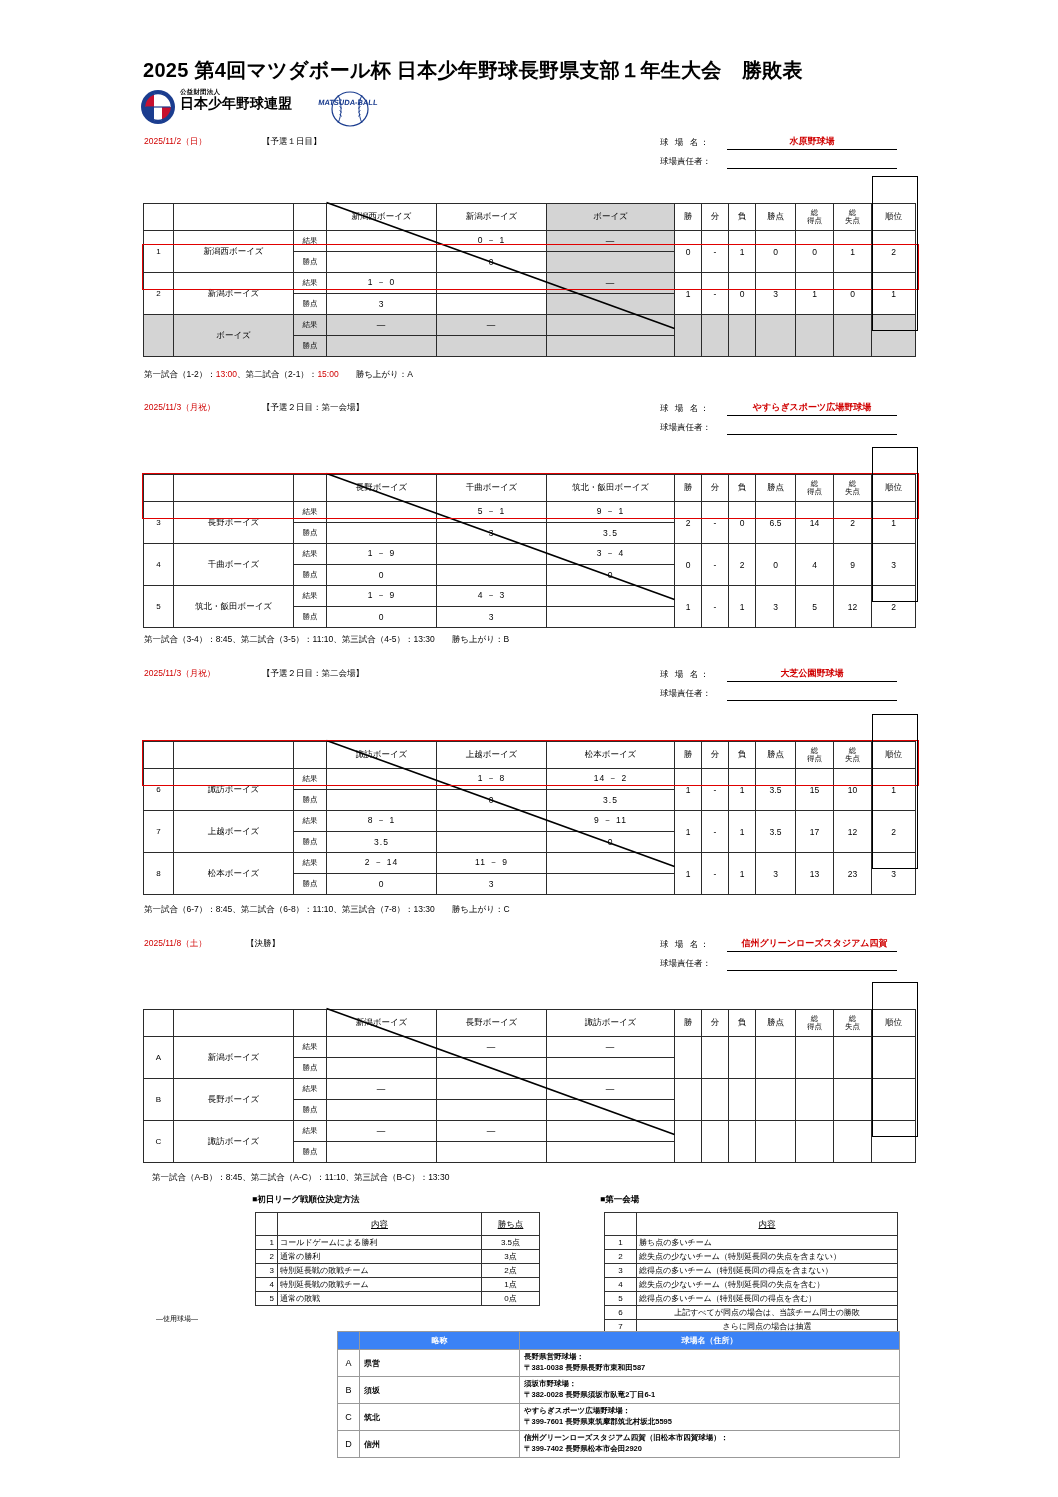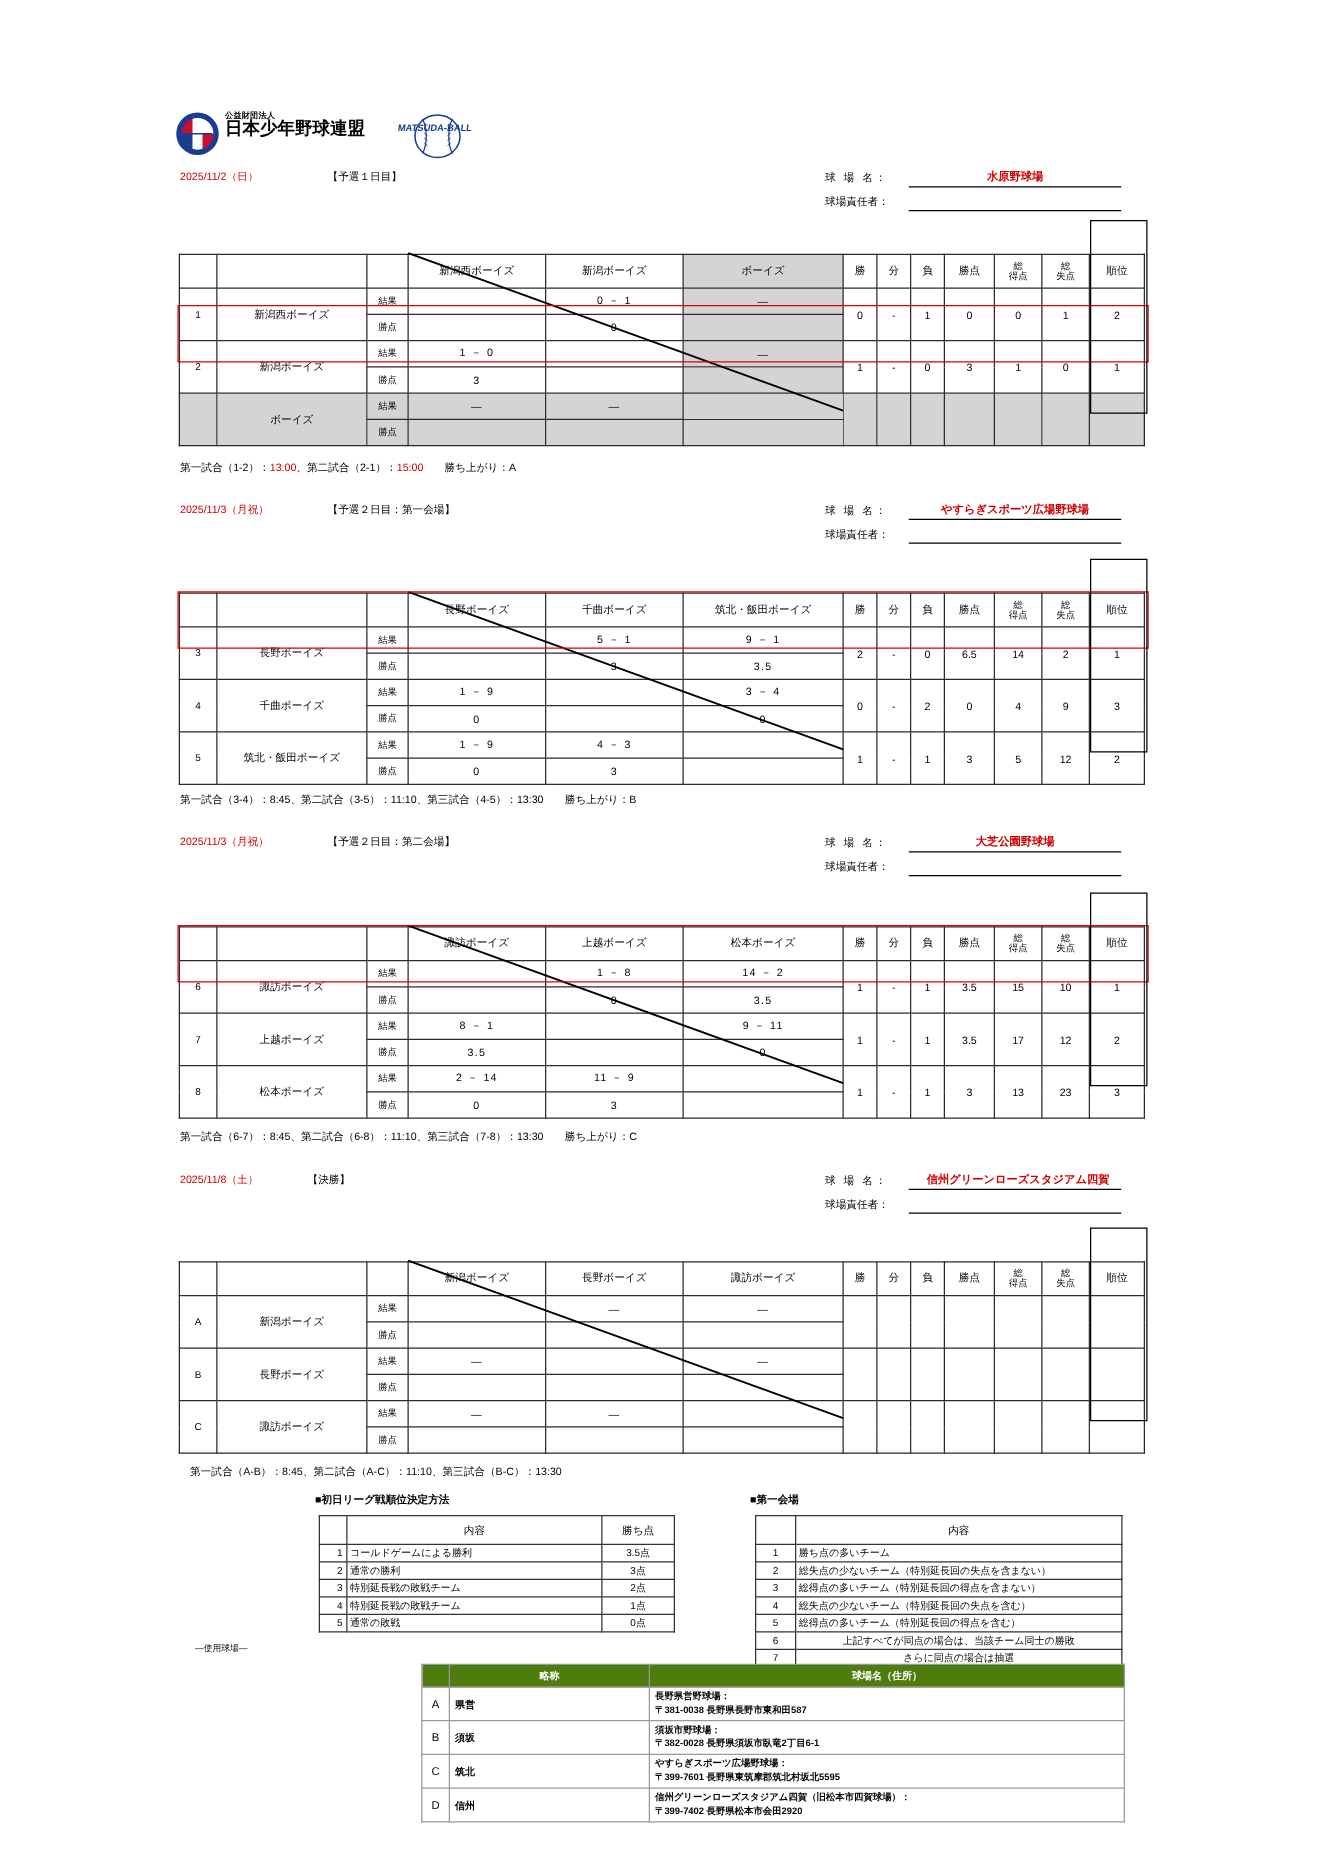--- a/index.html
+++ b/index.html
@@ -47,42 +47,43 @@
   .rank-col-box{position:absolute;border:1.4px solid #000;pointer-events:none;}
   .diag-svg{position:absolute;left:0;top:0;pointer-events:none;}
 
   .note{position:absolute;font-size:8.5px;white-space:nowrap;}
   .note .t{color:#d00000;}
 
   
   .lg-title{position:absolute;font-size:8.5px;font-weight:bold;white-space:nowrap;}
   .lg{position:absolute;border-collapse:collapse;table-layout:fixed;font-size:8px;}
   .lg td{border:0.7px solid #333;padding:0 2px;height:13px;line-height:13px;}
-  .lg .hd{text-align:center;height:22px;line-height:22px;font-size:8.5px;}
+  .lg .hd{text-align:center;height:22px;line-height:22px;font-size:8.5px;text-decoration:underline;}
   .lg .num{text-align:right;width:20px;padding-right:3px;}
   .lg .numc{text-align:center;width:24px;}
   .lg .pt{text-align:center;}
   .lg .cn{text-align:left;}
   .lg .ctr{text-align:center;}
 
   
   .vt{position:absolute;border-collapse:collapse;table-layout:fixed;font-size:8px;}
   .vt td{border:0.7px solid #999;padding:1px 4px;vertical-align:middle;}
-  .vt .hdr{background:#4d7c0f;color:#fff;text-align:center;height:15px;font-size:8px;font-weight:bold;}
+  .vt .hdr{background:#3b82f6;color:#fff;text-align:center;height:15px;font-size:8px;font-weight:bold;}
   .vt .key{text-align:center;width:22px;font-size:9px;}
   .vt .abbr{font-size:8px;font-weight:bold;}
   .vt .addr{font-size:7.5px;line-height:1.45;font-weight:bold;}
   .vt tr{height:27px;}
   .usedv{position:absolute;font-size:7px;white-space:nowrap;}
 </style>
 </head>
 <body>
 
 <div class="page">
 
+  <div class="title">2025 第4回マツダボール杯 日本少年野球長野県支部１年生大会　勝敗表</div>
 
   <div class="logo-row">
     <svg class="jbbf-logo" viewBox="0 0 36 36">
       <circle cx="18" cy="18" r="17" fill="#1b3d8f"></circle>
       <circle cx="18" cy="18" r="13.5" fill="#fff"></circle>
       <path d="M4.5 18a13.5 13.5 0 0 1 13.5-13.5V18z" fill="#c8102e"></path>
       <path d="M18 18v13.5A13.5 13.5 0 0 1 4.5 18z" fill="#1b3d8f"></path>
       <path d="M31.5 18A13.5 13.5 0 0 1 18 31.5V18z" fill="#c8102e"></path>
       <rect x="14" y="4.5" width="8" height="27" fill="#fff"></rect>
       <rect x="4.5" y="14" width="27" height="8" fill="#fff" opacity="0"></rect>

